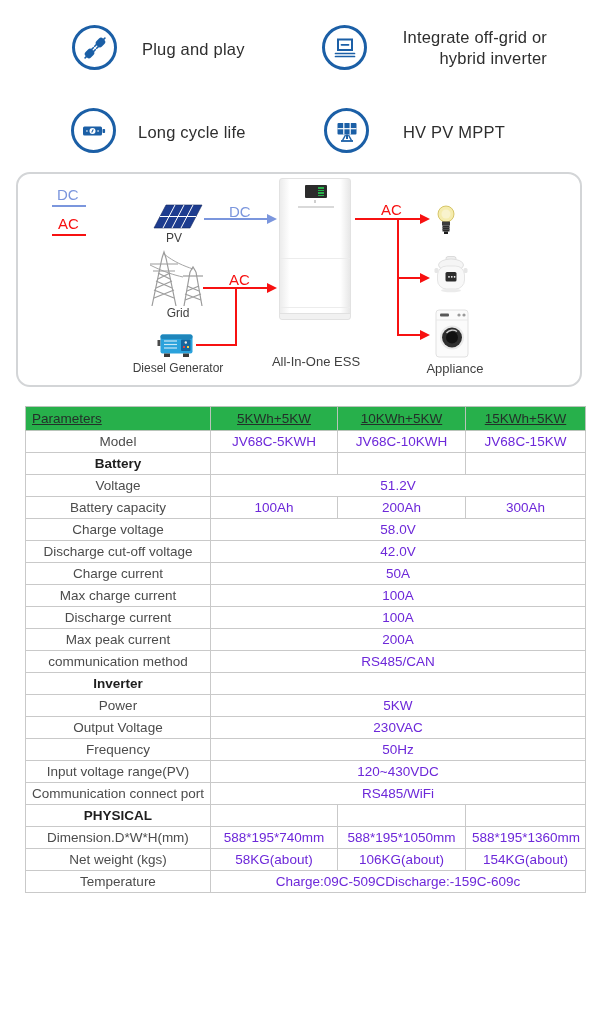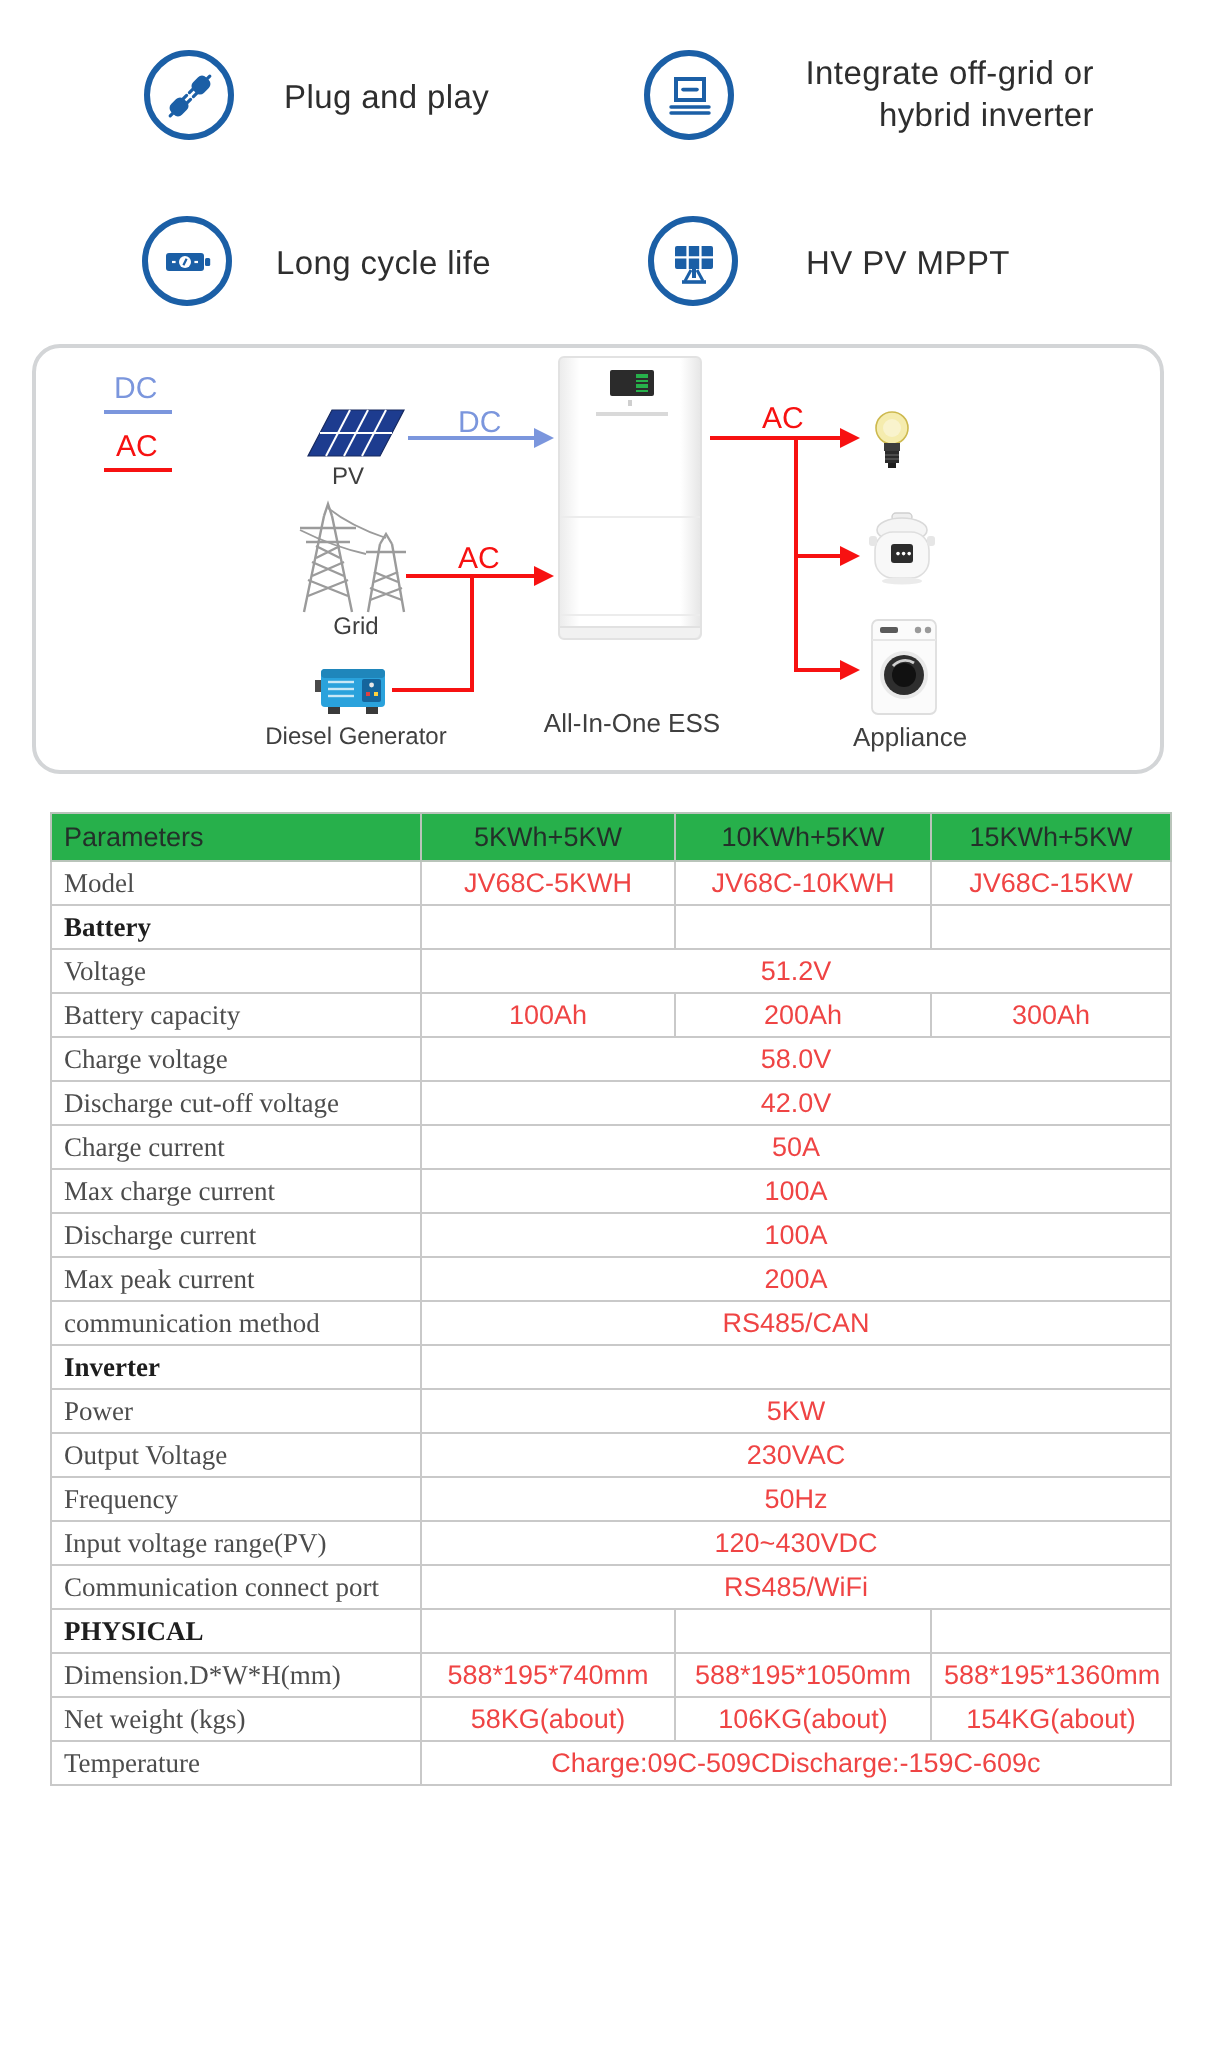--- a/index.html
+++ b/index.html
@@ -41,23 +41,23 @@
   .ess-dot{position:absolute;left:34px;top:21px;width:2px;height:3px;background:#cfcfcf;}
   .ess-seam{position:absolute;left:0;width:100%;height:1px;background:#ececec;}
   .ess-base{position:absolute;left:0;bottom:0;width:100%;height:6px;background:#f1f1f1;border-top:1px solid #e1e1e1;border-radius:0 0 3px 3px;}
 
   
   table.spec{position:absolute;left:25px;top:406px;width:560px;border-collapse:collapse;table-layout:fixed;
     font-size:13.5px;color:#555;}
   table.spec th,table.spec td{border:1px solid var(--border-gray);height:22px;padding:1px 6px;overflow:hidden;white-space:nowrap;}
   table.spec thead th{background:var(--header-green);color:#233029;font-weight:400;height:24px;border-color:#b9c4ba;}
   table.spec thead th:first-child{text-align:left;}
-  table.spec thead th{text-align:center;}
-  td.lbl{text-align:left;color:#4c4c4c;font-family:Liberation Serif, serif;}
-  td.val{text-align:center;color:#ef4444;}
+  table.spec thead th{text-align:center;text-decoration:underline;}
+  td.lbl{text-align:center;color:#4c4c4c;}
+  td.val{text-align:center;color:#6d28d9;}
   td.section{font-weight:bold;color:#1e1e1e;}
 </style>
 </head>
 <body>
 
 <div class="page">
 
   <div>
 
     <span class="icon-circle" style="left:72px;top:25px;">

